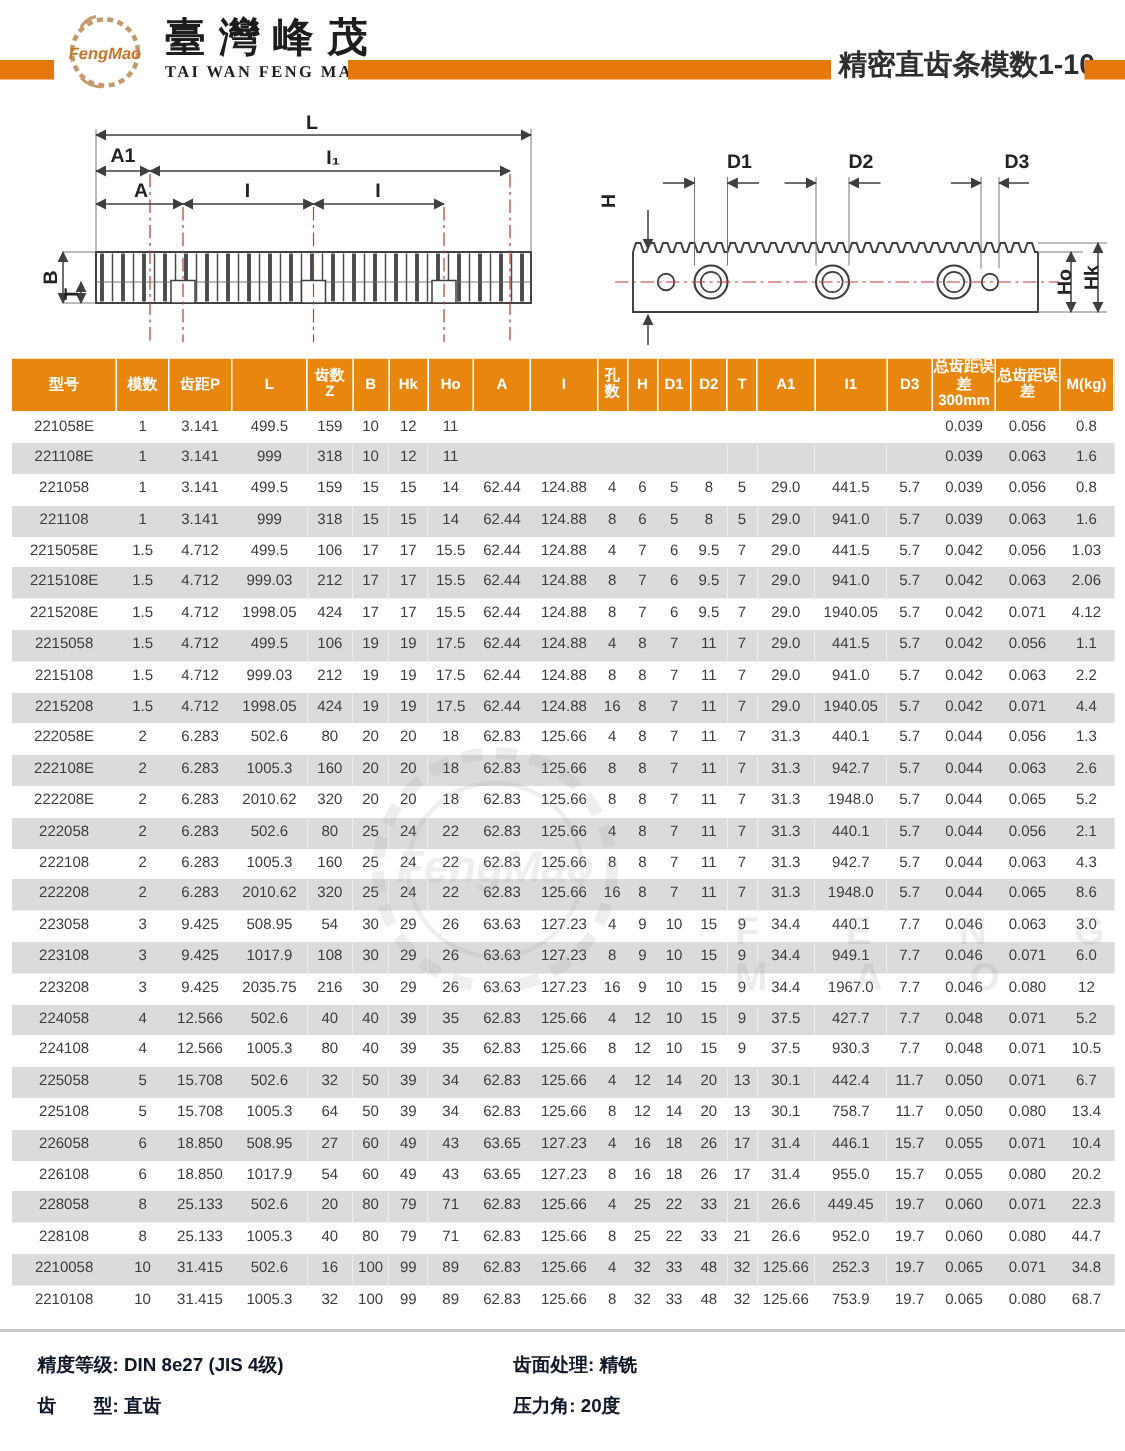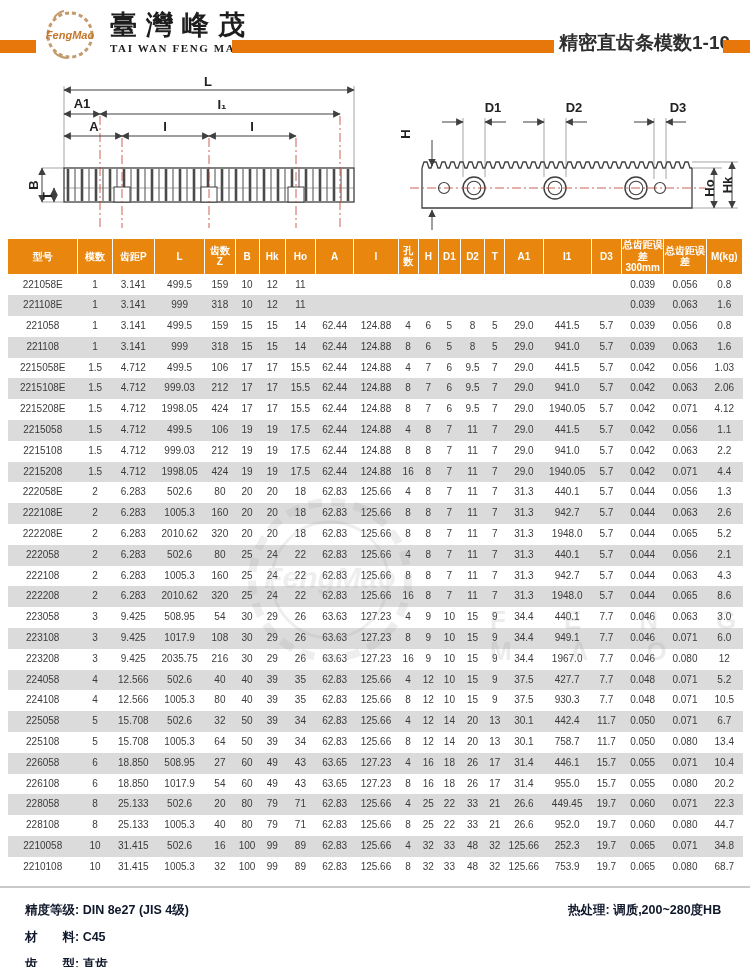--- a/index.html
+++ b/index.html
@@ -945,21 +945,23 @@
       <circle cx="115" cy="100" r="78" fill="none" stroke="#9a9a9a" stroke-width="8" stroke-dasharray="14 9"></circle>
       <circle cx="115" cy="100" r="58" fill="none" stroke="#9a9a9a" stroke-width="3"></circle>
       <text x="115" y="108" text-anchor="middle" font-size="30" font-style="italic" font-weight="bold" fill="#9a9a9a">FengMao</text>
     </svg>
     <div class="wm-en">FENG MAO</div>
   </div>
 
   <footer class="footer">
     <div class="fcol fcol1" id="fcol1">
         <div class="spec-item"><span>精度等级: </span><span>DIN 8e27 (JIS 4级)</span></div>
-        <div class="spec-item"><span>材　　料: </span><span>C45</span></div>
         <div class="spec-item"><span>齿　　型: </span><span>直齿</span></div>
       </div>
+    <div class="fcol fcol2" id="fcol2">
+        <div class="spec-item"><span>齿面处理: </span><span>精铣</span></div>
+        <div class="spec-item"><span>压力角: </span><span>20度</span></div>
+      </div>
     <div class="fcol fcol3" id="fcol3">
-        <div class="spec-item"><span>热处理: </span><span>调质,200~280度HB</span></div>
       </div>
   </footer>
 
 </div>
 
 </body></html>

